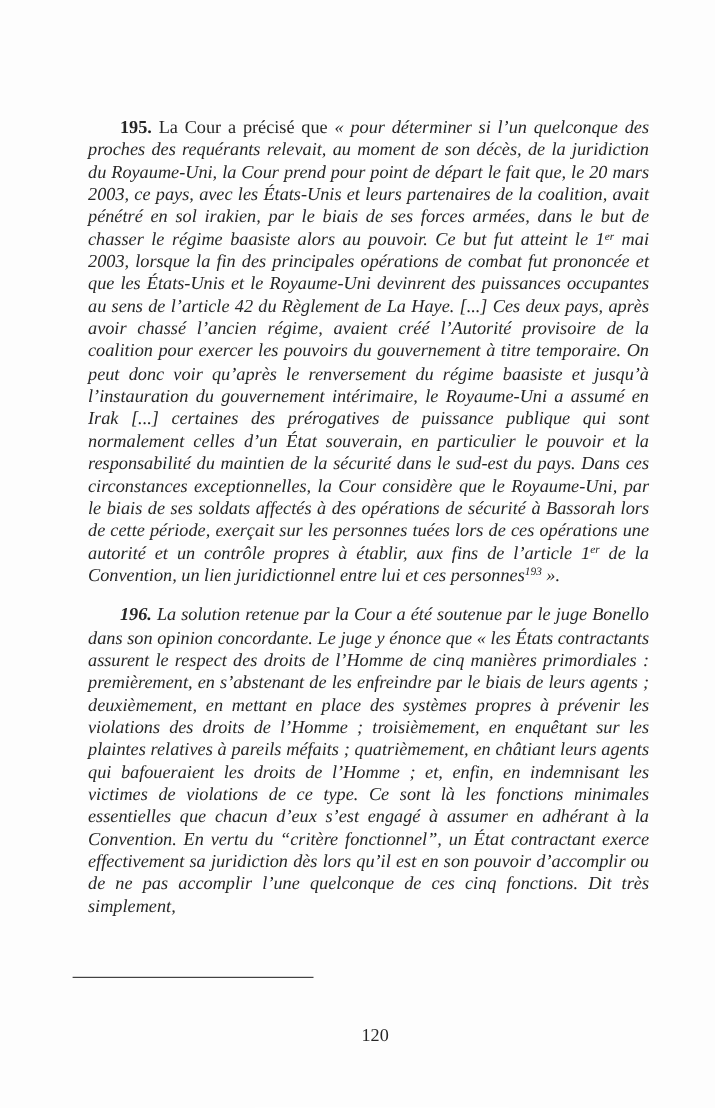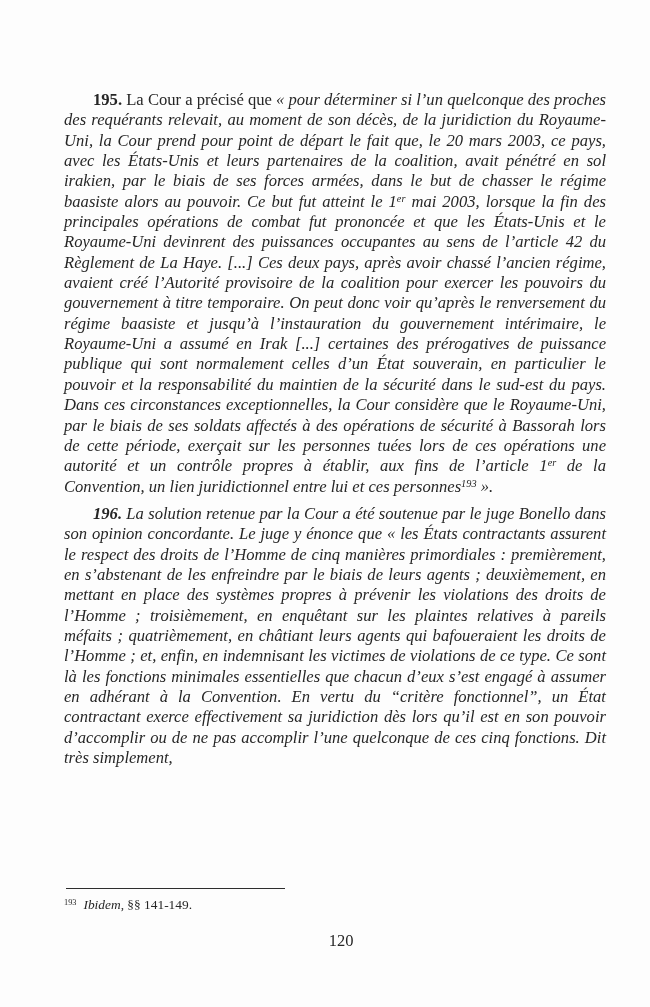--- a/index.html
+++ b/index.html
@@ -19,21 +19,21 @@
   .text-block {
     position: absolute;
     left: 64px;
     top: 90px;
     width: 542px;
     font-size: 16.6px;
     line-height: 20.35px;
     text-align: justify;
   }
   .para {
-    margin: 0;
+    margin: 16px;
     text-indent: 29px;
   }
   .para + .para {
     margin-top: 7px;
     font-style: italic;
   }
   .para-number {
     font-weight: bold;
   }
   .quote {
@@ -85,17 +85,16 @@
   <div class="text-block">
 
     <p class="para"><span class="para-number">195.</span><span> La Cour a précisé que </span><span class="quote">«&nbsp;pour déterminer si l’un quelconque des proches des requérants relevait, au moment de son décès, de la juridiction du Royaume-Uni, la Cour prend pour point de départ le fait que, le 20 mars 2003, ce pays, avec les États-Unis et leurs partenaires de la coalition, avait pénétré en sol irakien, par le biais de ses forces armées, dans le but de chasser le régime baasiste alors au pouvoir. Ce but fut atteint le 1</span><span class="quote sup">er</span><span class="quote"> mai 2003, lorsque la fin des principales opérations de combat fut prononcée et que les États-Unis et le Royaume-Uni devinrent des puissances occupantes au sens de l’article&nbsp;42 du Règlement de La Haye. [...] Ces deux pays, après avoir chassé l’ancien régime, avaient créé l’Autorité provisoire de la coalition pour exercer les pouvoirs du gouvernement à titre temporaire. On peut donc voir qu’après le renversement du régime baasiste et jusqu’à l’instauration du gouvernement intérimaire, le Royaume-Uni a assumé en Irak [...] certaines des prérogatives de puissance publique qui sont normalement celles d’un État souverain, en particulier le pouvoir et la responsabilité du maintien de la sécurité dans le sud-est du pays. Dans ces circonstances exceptionnelles, la Cour considère que le Royaume-Uni, par le biais de ses soldats affectés à des opérations de sécurité à Bassorah lors de cette période, exerçait sur les personnes tuées lors de ces opérations une autorité et un contrôle propres à établir, aux fins de l’article 1</span><span class="quote sup">er</span><span class="quote"> de la Convention, un lien juridictionnel entre lui et ces personnes</span><span class="quote sup">193</span><span class="quote">&nbsp;».</span></p>
 
     <p class="para"><span class="para-number">196.</span><span> La solution retenue par la Cour a été soutenue par le juge Bonello dans son opinion concordante. Le juge y énonce que «&nbsp;les États contractants assurent le respect des droits de l’Homme de cinq manières primordiales&nbsp;: premièrement, en s’abstenant de les enfreindre par le biais de leurs agents&nbsp;; deuxièmement, en mettant en place des systèmes propres à prévenir les violations des droits de l’Homme&nbsp;; troisièmement, en enquêtant sur les plaintes relatives à pareils méfaits&nbsp;; quatrièmement, en châtiant leurs agents qui bafoueraient les droits de l’Homme&nbsp;; et, enfin, en indemnisant les victimes de violations de ce type. Ce sont là les fonctions minimales essentielles que chacun d’eux s’est engagé à assumer en adhérant à la Convention. En vertu du “critère fonctionnel”, un État contractant exerce effectivement sa juridiction dès lors qu’il est en son pouvoir d’accomplir ou de ne pas accomplir l’une quelconque de ces cinq fonctions. Dit très simplement,</span></p>
 
   </div>
 
   <div class="footnote-rule"></div>
 
-  <div class="footnote"><span class="sup">193</span><span class="work">Ibidem</span><span>, §§ 141-149.</span></div>
 
   <div class="page-number">120</div>
 
 </div>
 
 </body></html>

